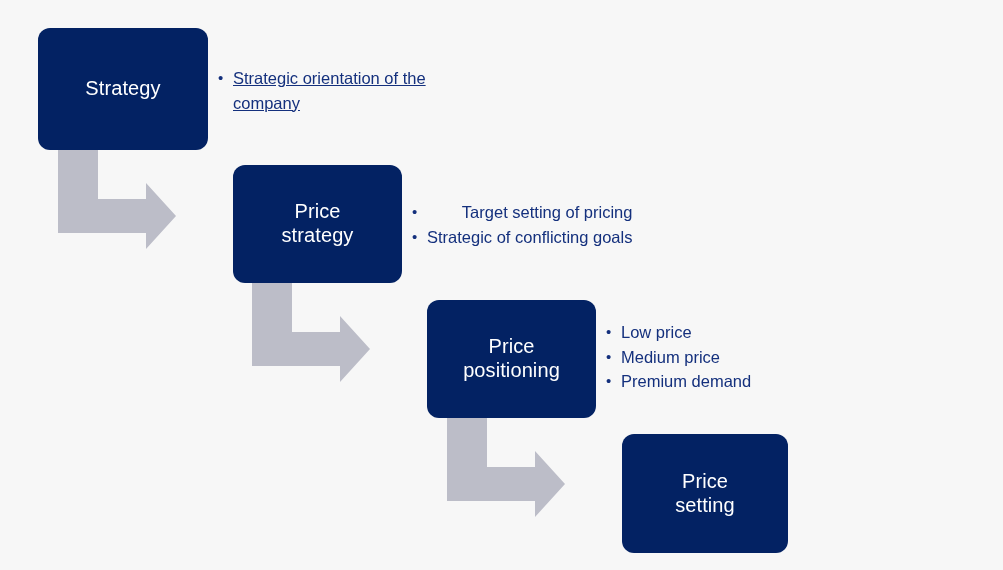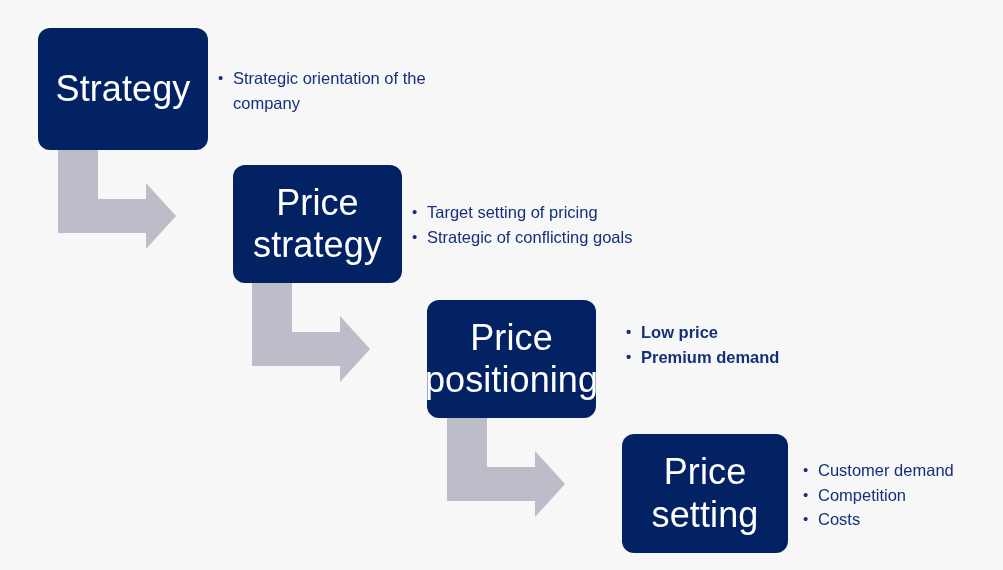--- a/index.html
+++ b/index.html
@@ -20,21 +20,21 @@
   }
   .stage-box {
     position: absolute;
     background: #032263;
     border-radius: 12px;
     color: #ffffff;
     display: flex;
     align-items: center;
     justify-content: center;
     text-align: center;
-    font-size: 36px;
+    font-size: 20px;
     line-height: 1.18;
     font-weight: 400;
     letter-spacing: 0.1px;
     white-space: pre-line;
     z-index: 3;
   }
   .bullet-list {
     position: absolute;
     color: #14307d;
     font-size: 16.5px;
@@ -49,20 +49,21 @@
   .bullet-item::before {
     content: "\2022";
     position: absolute;
     left: 0;
     top: 0;
     font-size: 15px;
   }
   .bullet-item.wrap {
     white-space: normal;
     width: 250px;
+    text-decoration: underline;
   }
   .elbow-arrow {
     position: absolute;
     z-index: 1;
   }
   .elbow-arrow svg {
     display: block;
     overflow: visible;
   }
 </style>
@@ -79,47 +80,43 @@
 
   <div class="elbow-arrow" style="left:58px; top:150px;">
     <svg width="118" height="101" viewBox="0 0 118 101">
       <path d="M 0 0 L 40 0 L 40 49 L 88 49 L 88 33 L 118 66 L 88 99 L 88 83 L 0 83 Z" fill="#bcbdc8"></path>
     </svg>
   </div>
 
   <div class="stage-box" style="left:233px; top:165px; width:169px; height:118px;">Price
 strategy</div>
 
-  <div class="bullet-list" style="left:412px; top:200px;">
+  <div class="bullet-list" style="left:412px; top:200px;text-align:right;">
     <div class="bullet-item">Target setting of pricing</div>
     <div class="bullet-item">Strategic of conflicting goals</div>
   </div>
 
   <div class="elbow-arrow" style="left:252px; top:283px;">
     <svg width="118" height="101" viewBox="0 0 118 101">
       <path d="M 0 0 L 40 0 L 40 49 L 88 49 L 88 33 L 118 66 L 88 99 L 88 83 L 0 83 Z" fill="#bcbdc8"></path>
     </svg>
   </div>
 
   <div class="stage-box" style="left:427px; top:300px; width:169px; height:118px;">Price
 positioning</div>
 
-  <div class="bullet-list" style="left:626px; top:320px;font-weight:bold;">
+  <div class="bullet-list" style="left:606px; top:320px;">
     <div class="bullet-item">Low price</div>
+    <div class="bullet-item">Medium price</div>
     <div class="bullet-item">Premium demand</div>
   </div>
 
   <div class="elbow-arrow" style="left:447px; top:418px;">
     <svg width="118" height="101" viewBox="0 0 118 101">
       <path d="M 0 0 L 40 0 L 40 49 L 88 49 L 88 33 L 118 66 L 88 99 L 88 83 L 0 83 Z" fill="#bcbdc8"></path>
     </svg>
   </div>
 
   <div class="stage-box" style="left:622px; top:434px; width:166px; height:119px;">Price
 setting</div>
 
-  <div class="bullet-list" style="left:803px; top:458px;">
-    <div class="bullet-item">Customer demand</div>
-    <div class="bullet-item">Competition</div>
-    <div class="bullet-item">Costs</div>
-  </div>
 
 </div>
 
 </body></html>

